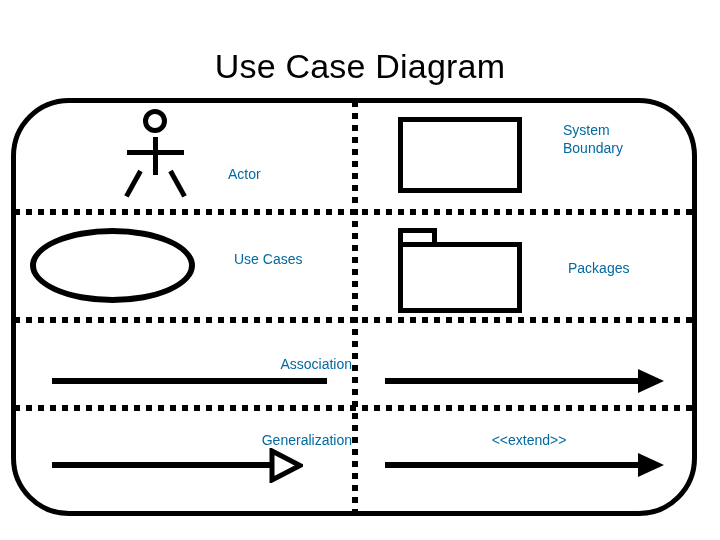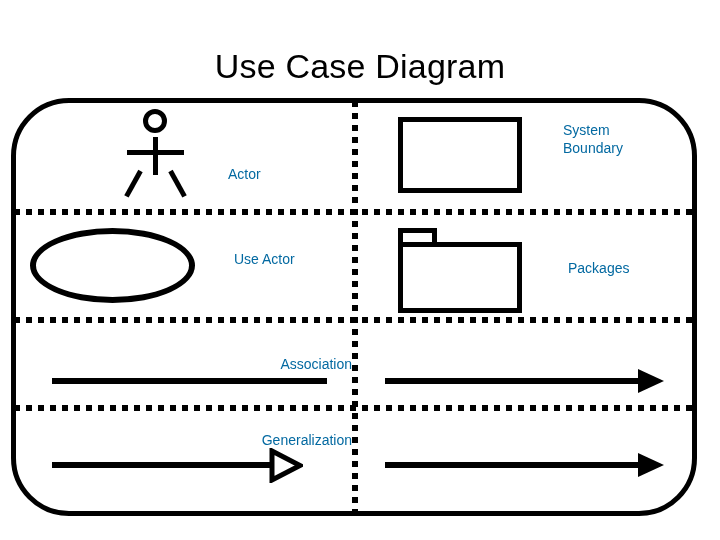--- a/index.html
+++ b/index.html
@@ -177,36 +177,37 @@
     <div id="actor-leg-l"></div>
     <div id="actor-leg-r"></div>
   </div>
   <div class="label" id="actor-label">Actor</div>
 
   <div id="sysrect"></div>
   <div class="label" id="sys-label">System
 Boundary</div>
 
   <div id="ellipse"></div>
-  <div class="label" id="uc-label">Use Actor</div>
+  <div class="label" id="uc-label">Use Cases</div>
 
   <div id="package">
     <div id="pkg-tab"></div>
     <div id="pkg-body"></div>
   </div>
   <div class="label" id="pkg-label">Packages</div>
 
   <div class="label" id="assoc-label">Association</div>
   <div class="conn-line" id="assoc-line"></div>
 
   <div class="conn-line" id="incl-line"></div>
   <div id="incl-head"></div>
 
   <div class="label" id="gen-label">Generalization</div>
   <div class="conn-line" id="gen-line"></div>
   <svg id="gen-head" viewBox="0 0 34 35">
     <polygon points="3,3 31,17.5 3,32" fill="#ffffff" stroke="#000000" stroke-width="5" stroke-linejoin="miter"></polygon>
   </svg>
 
+  <div class="label" id="ext-label">&lt;&lt;extend&gt;&gt;</div>
   <div class="conn-line" id="ext-line"></div>
   <div id="ext-head"></div>
 
 </div>
 
 </body></html>

